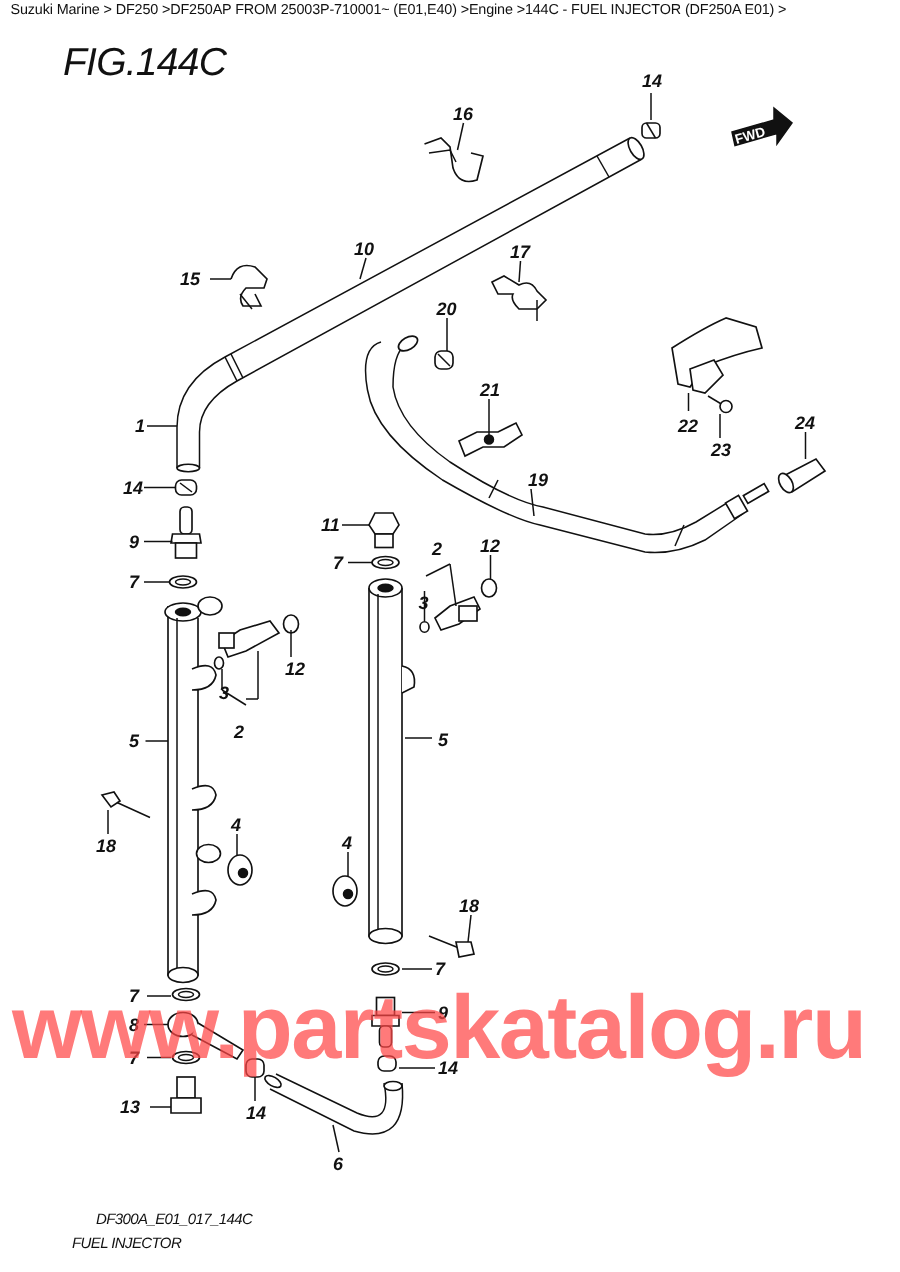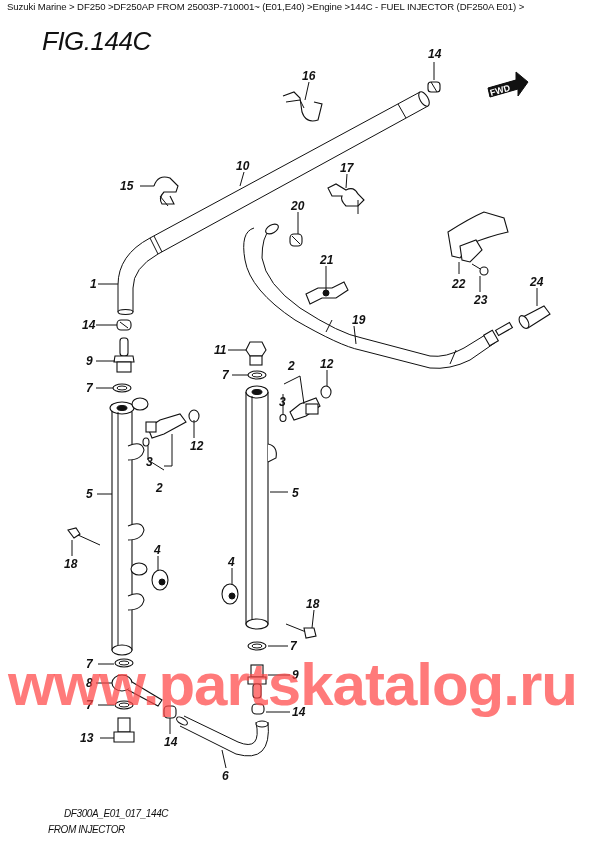--- a/index.html
+++ b/index.html
@@ -295,13 +295,13 @@
     <text class="callout" x="290" y="650">7</text>
     <text class="callout" x="292" y="679">9</text>
     <text class="callout" x="292" y="716">14</text>
     <text class="callout" x="222" y="780">6</text>
   </g>
 </svg>
 
 <div class="watermark">www.partskatalog.ru</div>
 
 <div class="footer-code">DF300A_E01_017_144C</div>
-<div class="footer-name">FROM INJECTOR</div>
+<div class="footer-name">FUEL INJECTOR</div>
 
 </body></html>

